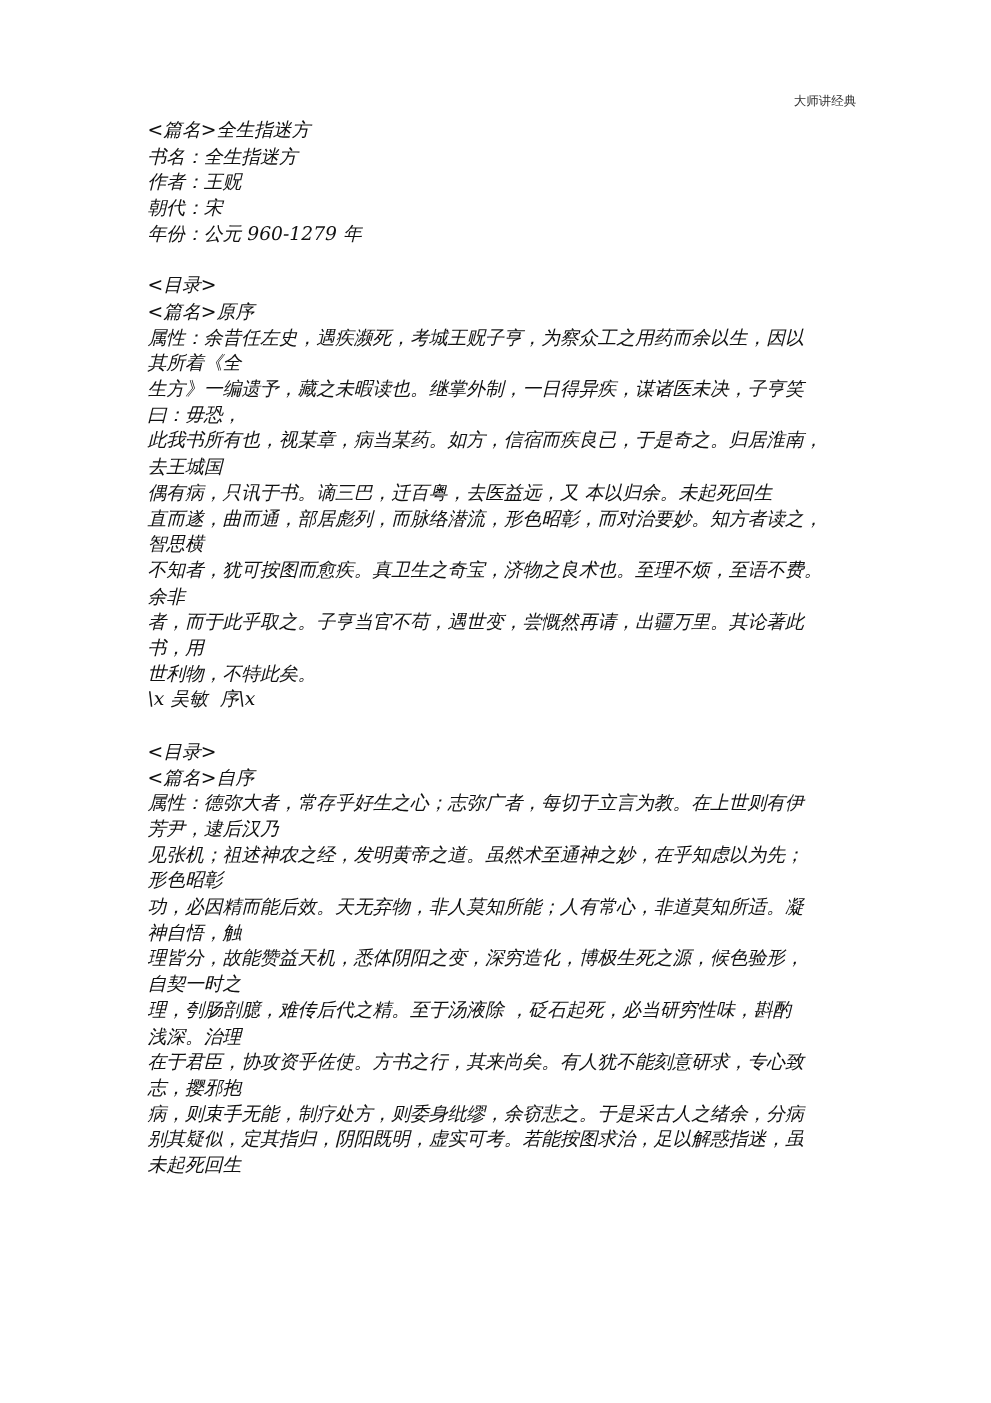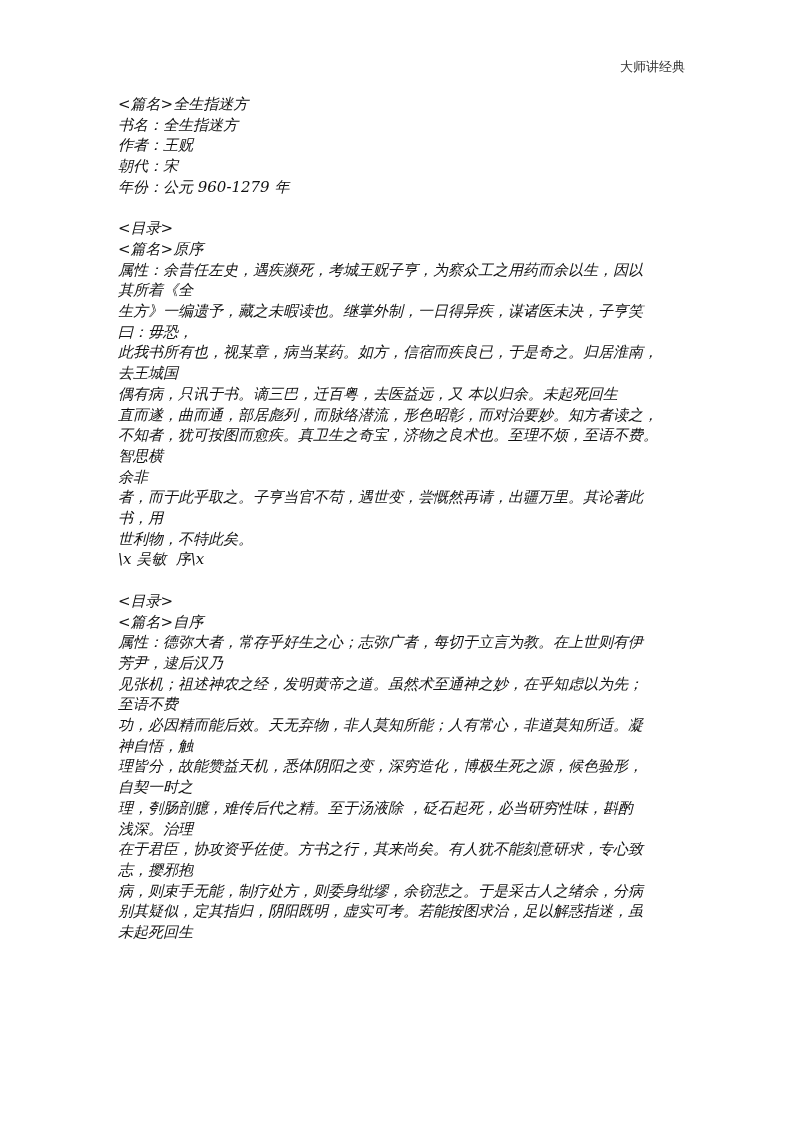--- a/index.html
+++ b/index.html
@@ -1,18 +1,18 @@
 <!DOCTYPE html>
 <html><head>
   <meta charset="utf-8">
   <style>
     html, body { margin: 0; padding: 0; background: #ffffff; }
     body { width: 793px; height: 1122px; position: relative; overflow: hidden;
            font-family: "DejaVu Serif", "Liberation Serif", serif; color: #111; }
-    .header { position: absolute; top: 58px; right: 108px; font-size: 13px; color: #333; }
+    .header { position: absolute; top: 74px; right: 108px; font-size: 10px; color: #333; }
     .content { position: absolute; left: 118px; top: 94px; width: 570px;
                font-size: 15px; line-height: 20.7px; font-style: italic; }
     .line { white-space: pre; min-height: 20.7px; }
     .blank { height: 20.7px; }
   </style>
 </head>
 <body>
 
 <div class="header">大师讲经典</div>
 
@@ -30,37 +30,37 @@
     <div class="line">&lt;目录&gt;</div>
     <div class="line">&lt;篇名&gt;原序</div>
     <div class="line">属性：余昔任左史，遇疾濒死，考城王贶子亨，为察众工之用药而余以生，因以</div>
     <div class="line">其所着《全</div>
     <div class="line">生方》一编遗予，藏之未暇读也。继掌外制，一日得异疾，谋诸医未决，子亨笑</div>
     <div class="line">曰：毋恐，</div>
     <div class="line">此我书所有也，视某章，病当某药。如方，信宿而疾良已，于是奇之。归居淮南，</div>
     <div class="line">去王城国</div>
     <div class="line">偶有病，只讯于书。谪三巴，迁百粤，去医益远，又 本以归余。未起死回生</div>
     <div class="line">直而遂，曲而通，部居彪列，而脉络潜流，形色昭彰，而对治要妙。知方者读之，</div>
+    <div class="line">智思横</div>
     <div class="line">不知者，犹可按图而愈疾。真卫生之奇宝，济物之良术也。至理不烦，至语不费。</div>
-    <div class="line">智思横</div>
     <div class="line">余非</div>
     <div class="line">者，而于此乎取之。子亨当官不苟，遇世变，尝慨然再请，出疆万里。其论著此</div>
     <div class="line">书，用</div>
     <div class="line">世利物，不特此矣。</div>
     <div class="line">\x 吴敏  序\x</div>
   </div>
   <div class="blank"></div>
 
   <div>
     <div class="line">&lt;目录&gt;</div>
     <div class="line">&lt;篇名&gt;自序</div>
     <div class="line">属性：德弥大者，常存乎好生之心；志弥广者，每切于立言为教。在上世则有伊</div>
     <div class="line">芳尹，逮后汉乃</div>
     <div class="line">见张机；祖述神农之经，发明黄帝之道。虽然术至通神之妙，在乎知虑以为先；</div>
-    <div class="line">至语不费</div>
+    <div class="line">形色昭彰</div>
     <div class="line">功，必因精而能后效。天无弃物，非人莫知所能；人有常心，非道莫知所适。凝</div>
     <div class="line">神自悟，触</div>
     <div class="line">理皆分，故能赞益天机，悉体阴阳之变，深穷造化，博极生死之源，候色验形，</div>
     <div class="line">自契一时之</div>
     <div class="line">理，刳肠剖臆，难传后代之精。至于汤液除 ，砭石起死，必当研穷性味，斟酌</div>
     <div class="line">浅深。治理</div>
     <div class="line">在于君臣，协攻资乎佐使。方书之行，其来尚矣。有人犹不能刻意研求，专心致</div>
     <div class="line">志，撄邪抱</div>
     <div class="line">病，则束手无能，制疗处方，则委身纰缪，余窃悲之。于是采古人之绪余，分病</div>
     <div class="line">别其疑似，定其指归，阴阳既明，虚实可考。若能按图求治，足以解惑指迷，虽</div>

